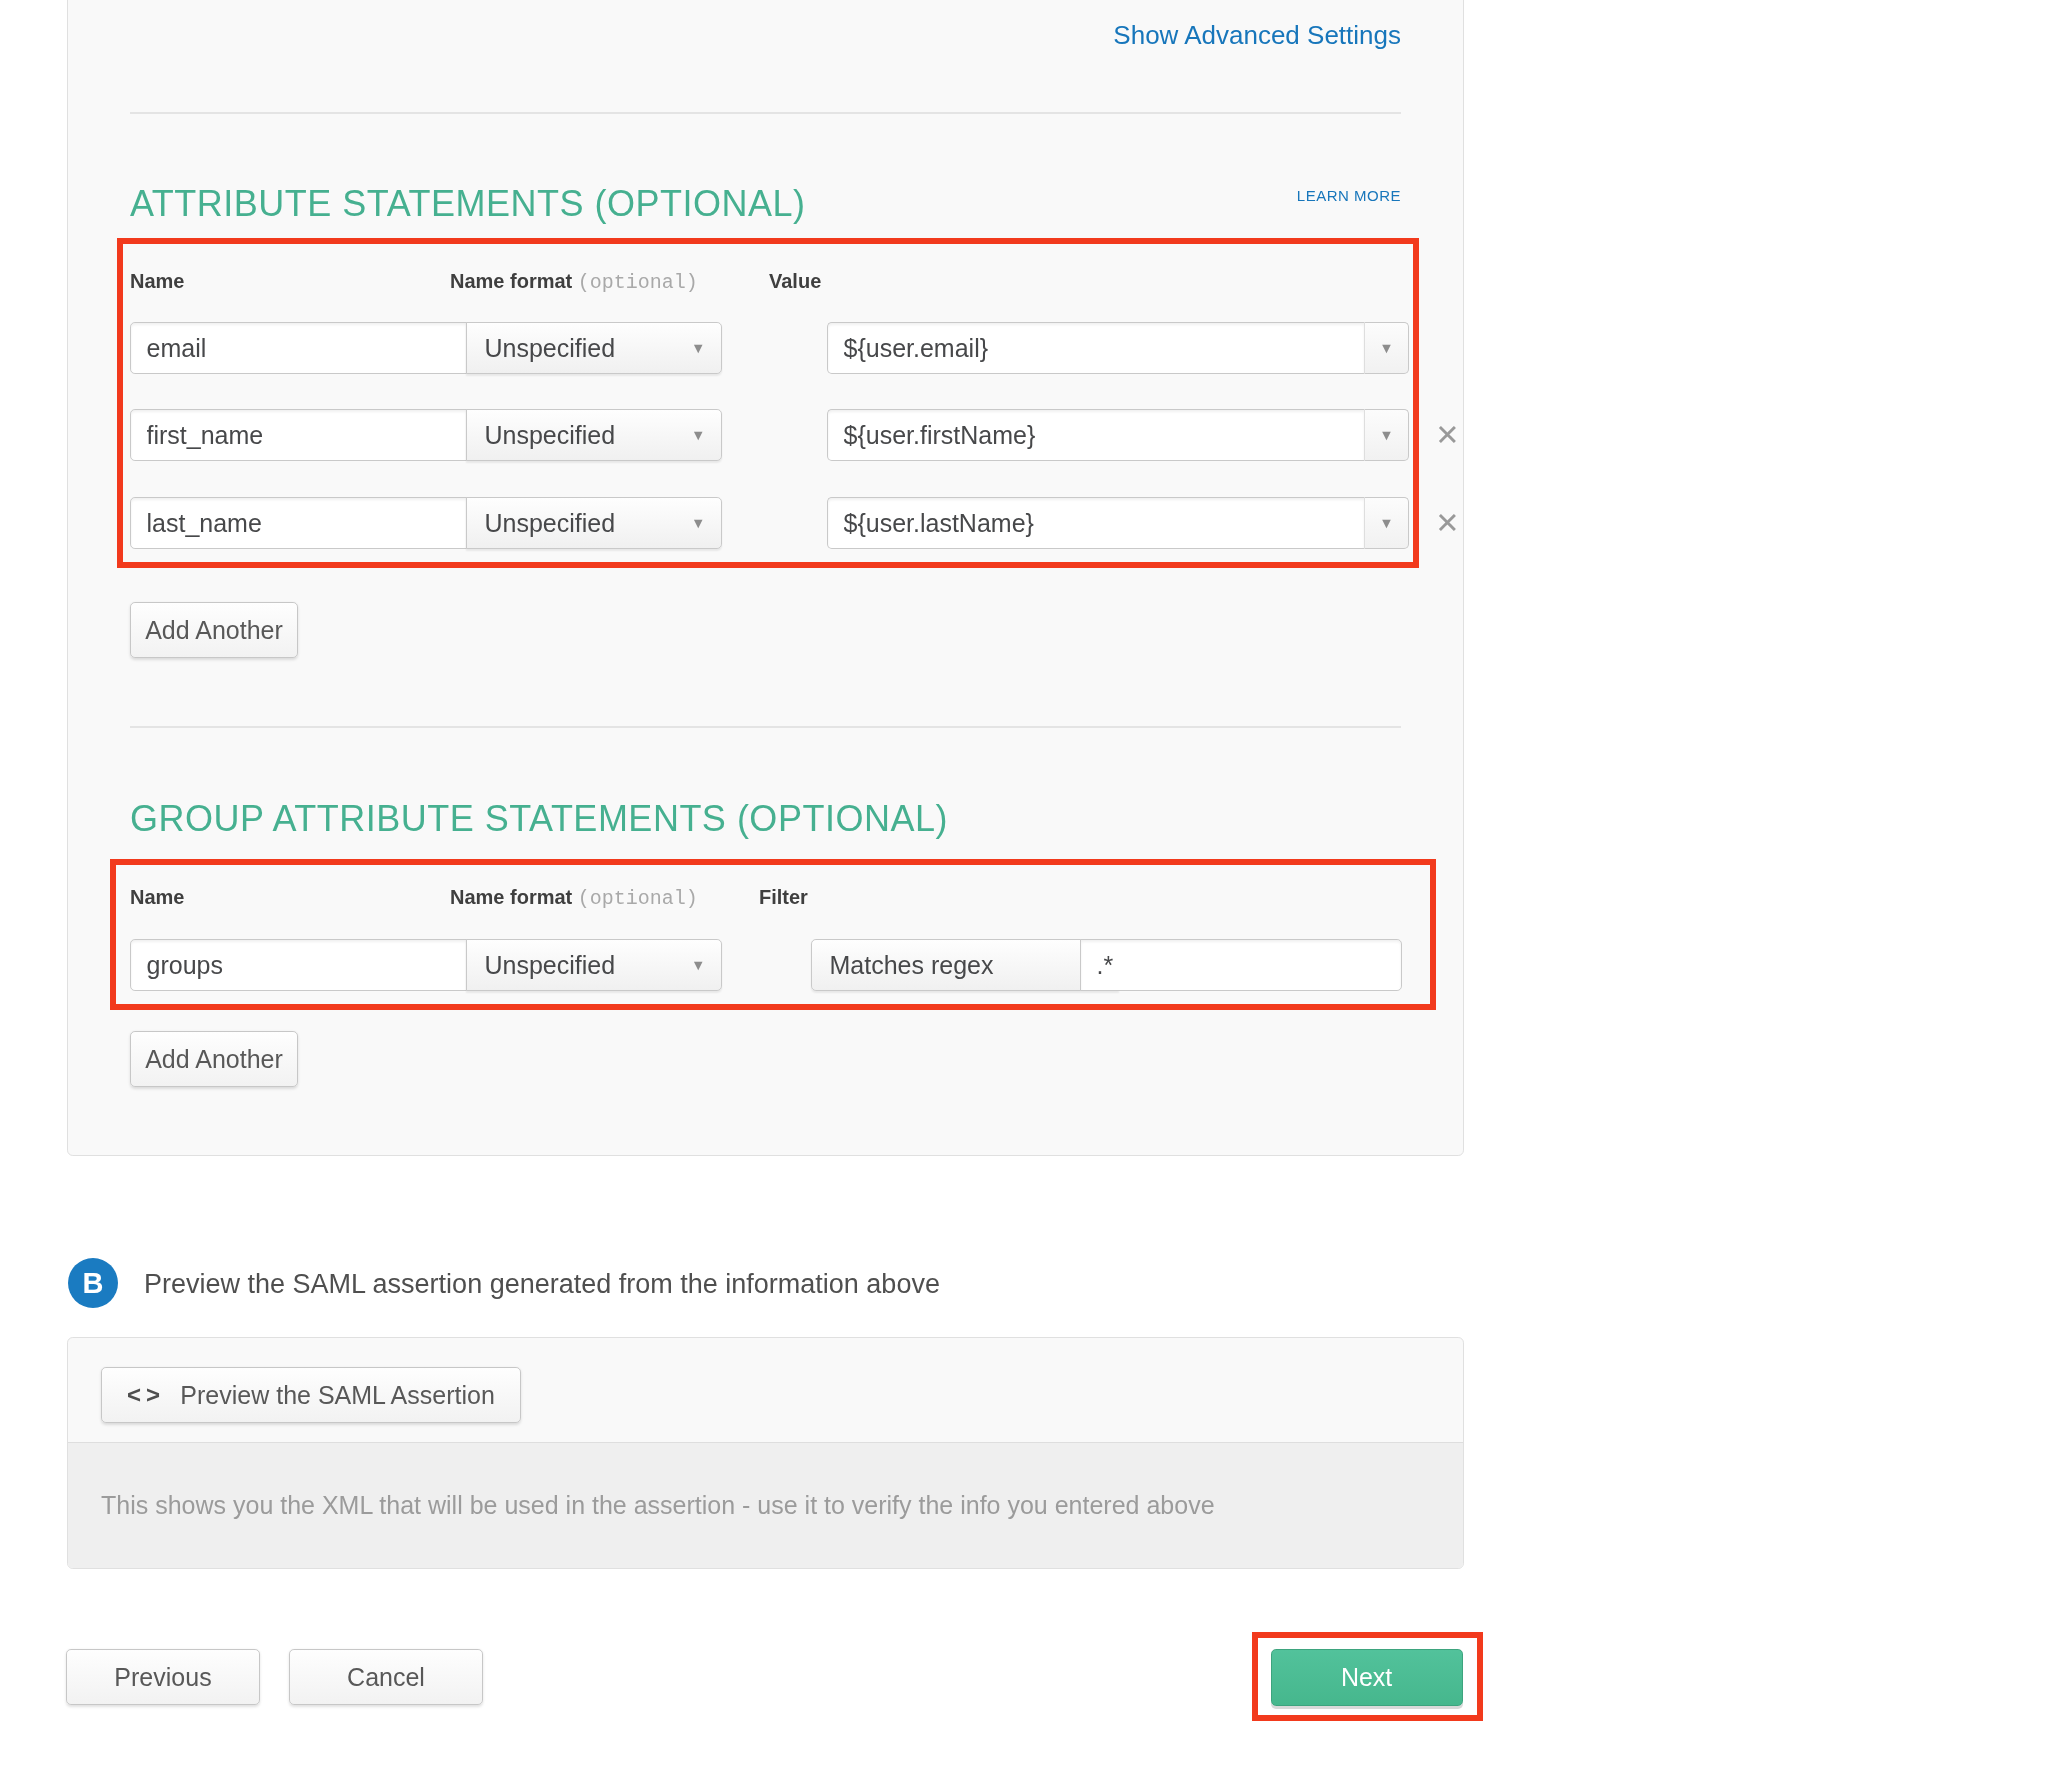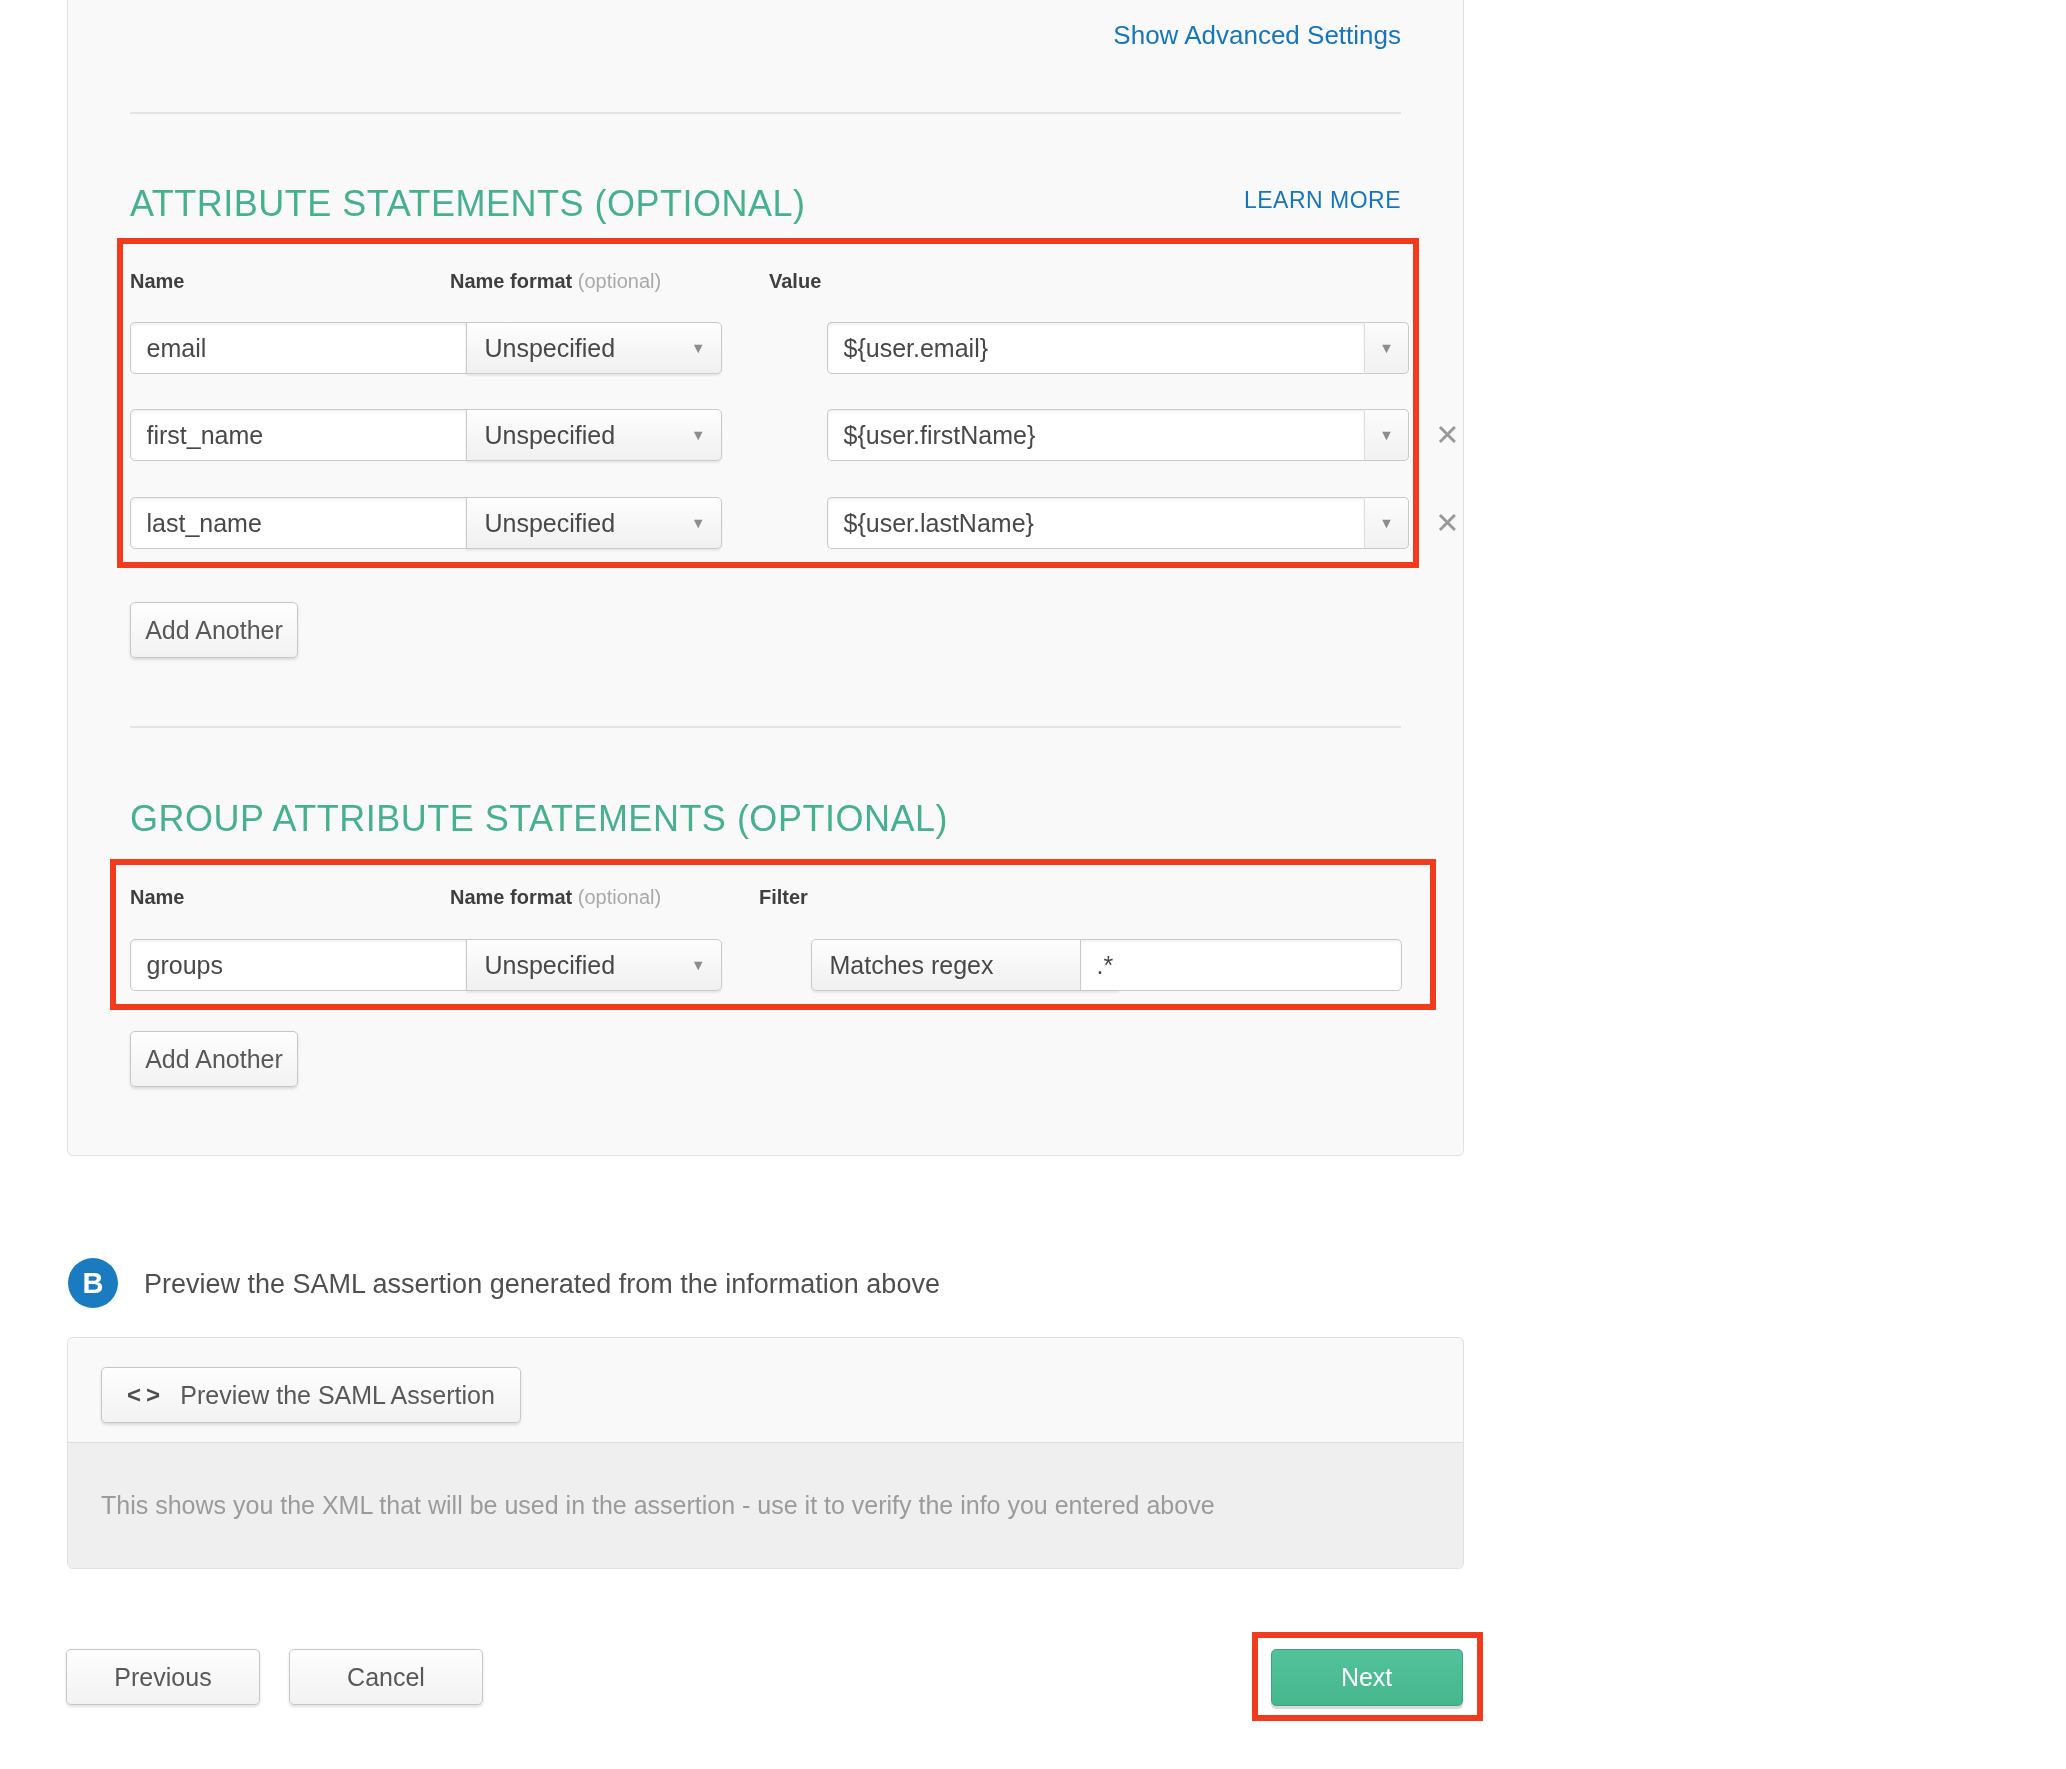--- a/index.html
+++ b/index.html
@@ -14,24 +14,24 @@
   .panel{
     position:absolute;background:#f9f9f9;border:1.9px solid #e0e0e0;border-radius:5.8px;
   }
   #panel-a{left:67px;top:-7.8px;width:1397px;height:1164px;box-sizing:border-box;}
   #panel-b{left:67px;top:1337px;width:1397px;height:232px;box-sizing:border-box;}
 
   .divider{position:absolute;left:62px;right:62px;height:1.9px;background:#e4e4e4;}
 
   
   .link{color:#1776bb;font-size:26px;cursor:pointer;}
-  .link-small{color:#1776bb;font-size:23px;letter-spacing:0.5px;cursor:pointer;}
+  .link-small{color:#1776bb;font-size:15px;letter-spacing:0.5px;cursor:pointer;}
   .section-title{color:#46b090;font-size:36px;letter-spacing:0.5px;}
   .hdr{font-size:20px;font-weight:bold;color:#3f3f3f;white-space:nowrap;}
-  .hdr .opt{font-weight:normal;color:#a9a9a9;}
+  .hdr .opt{font-weight:normal;color:#a9a9a9;font-family:Liberation Mono, monospace;}
   .note-text{font-size:25px;color:#9b9b9b;}
   .b-heading{font-size:27px;color:#4f4f4f;}
 
   
   .btn{
     display:inline-flex;align-items:center;justify-content:center;box-sizing:border-box;
     background:linear-gradient(#fefefe,#f2f2f2);border:1px solid #c7c7c7;border-radius:4.9px;
     box-shadow:0 1.9px 2.9px rgba(0,0,0,.12);color:#585858;font-size:25px;cursor:pointer;
     white-space:nowrap;
   }

